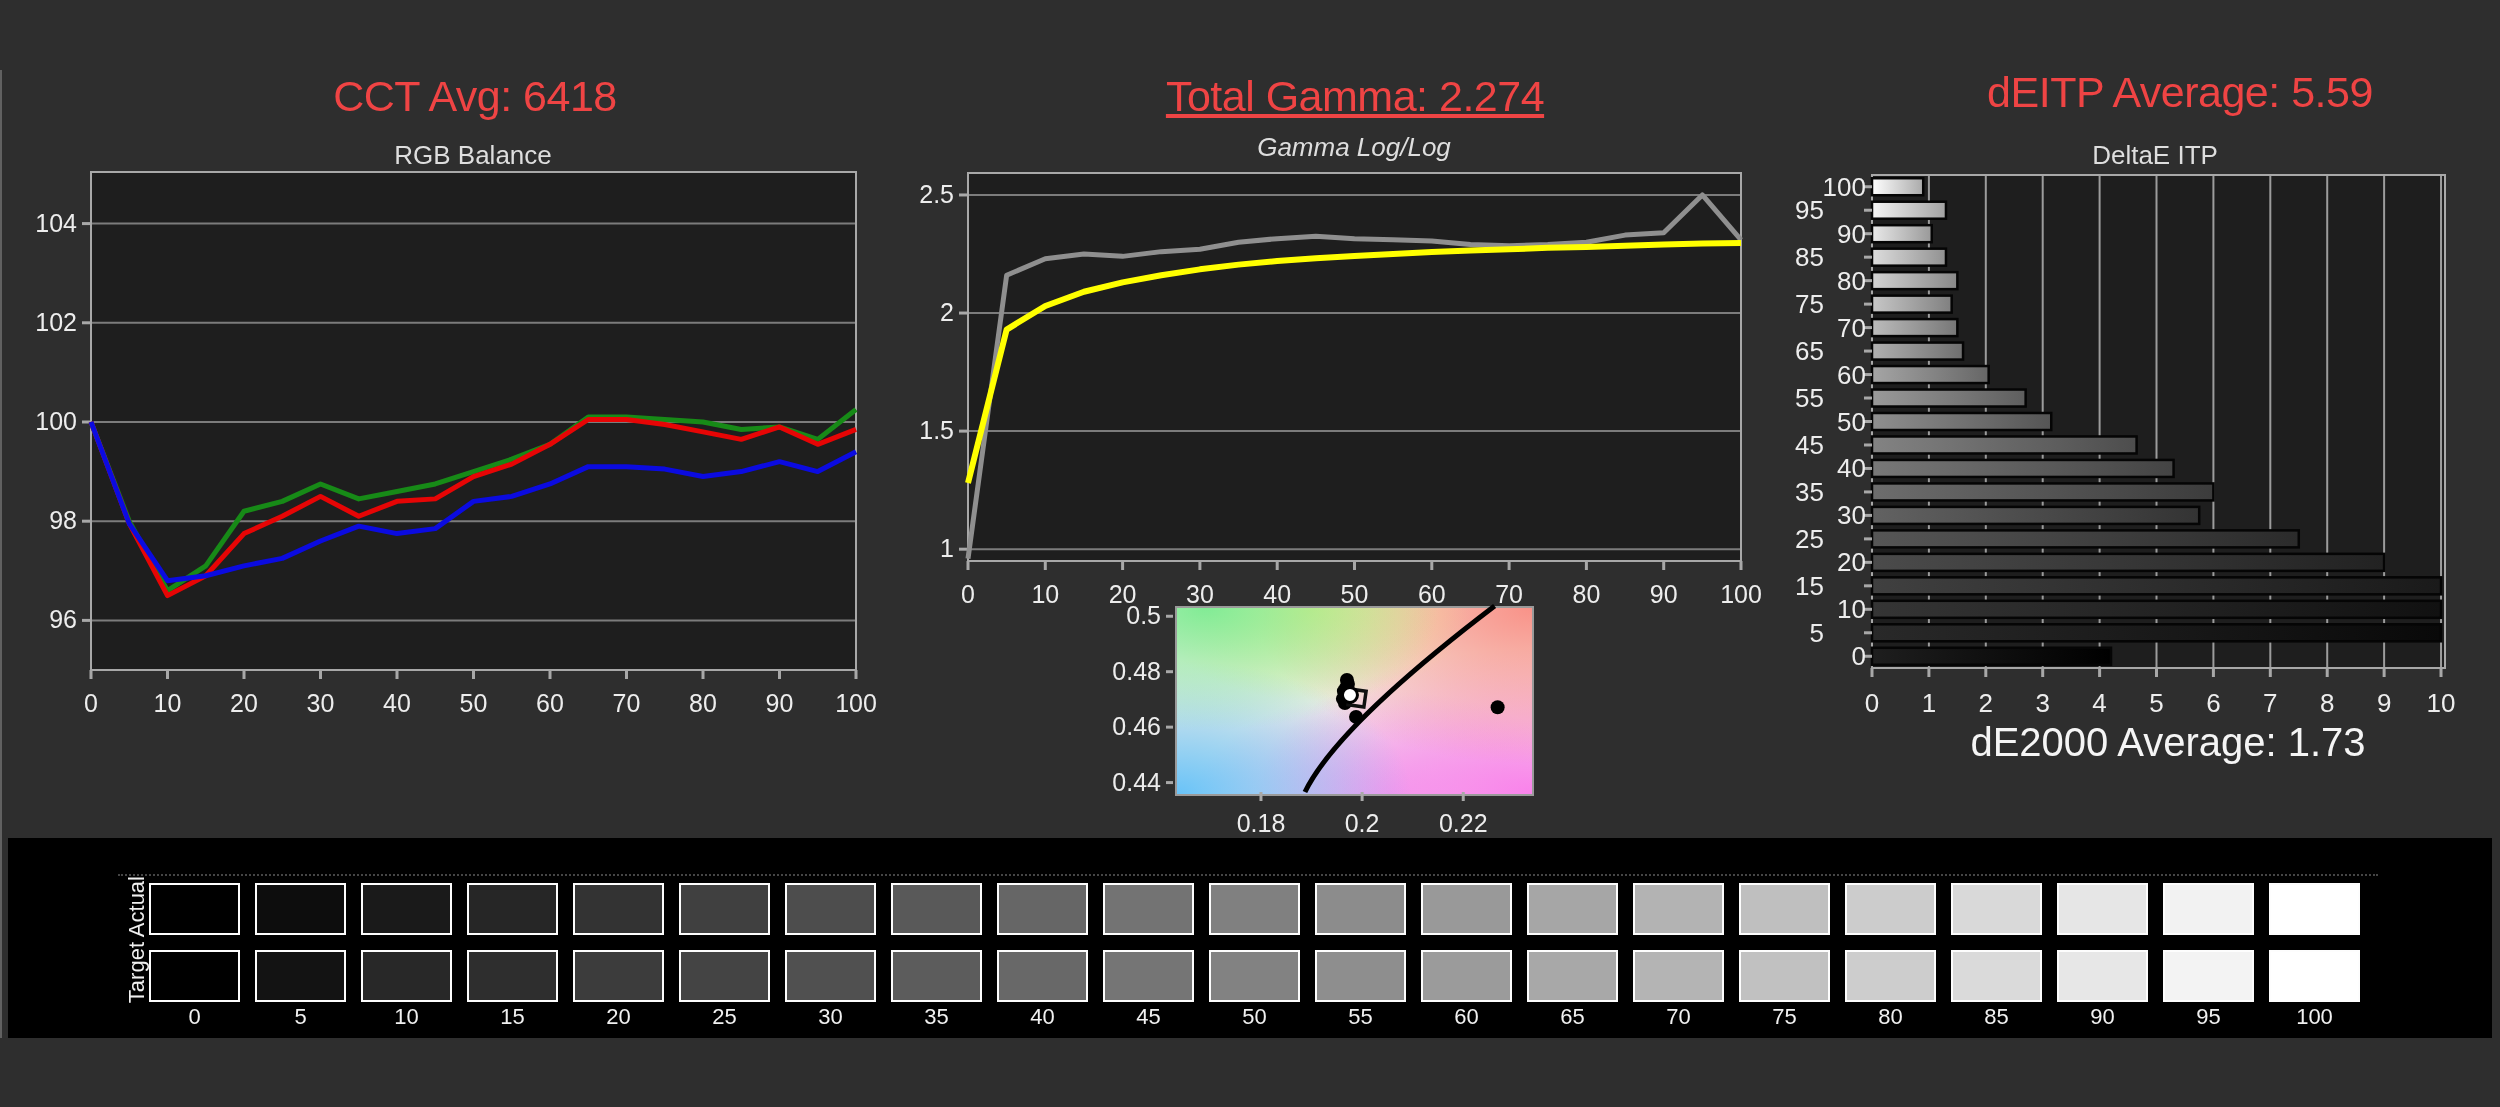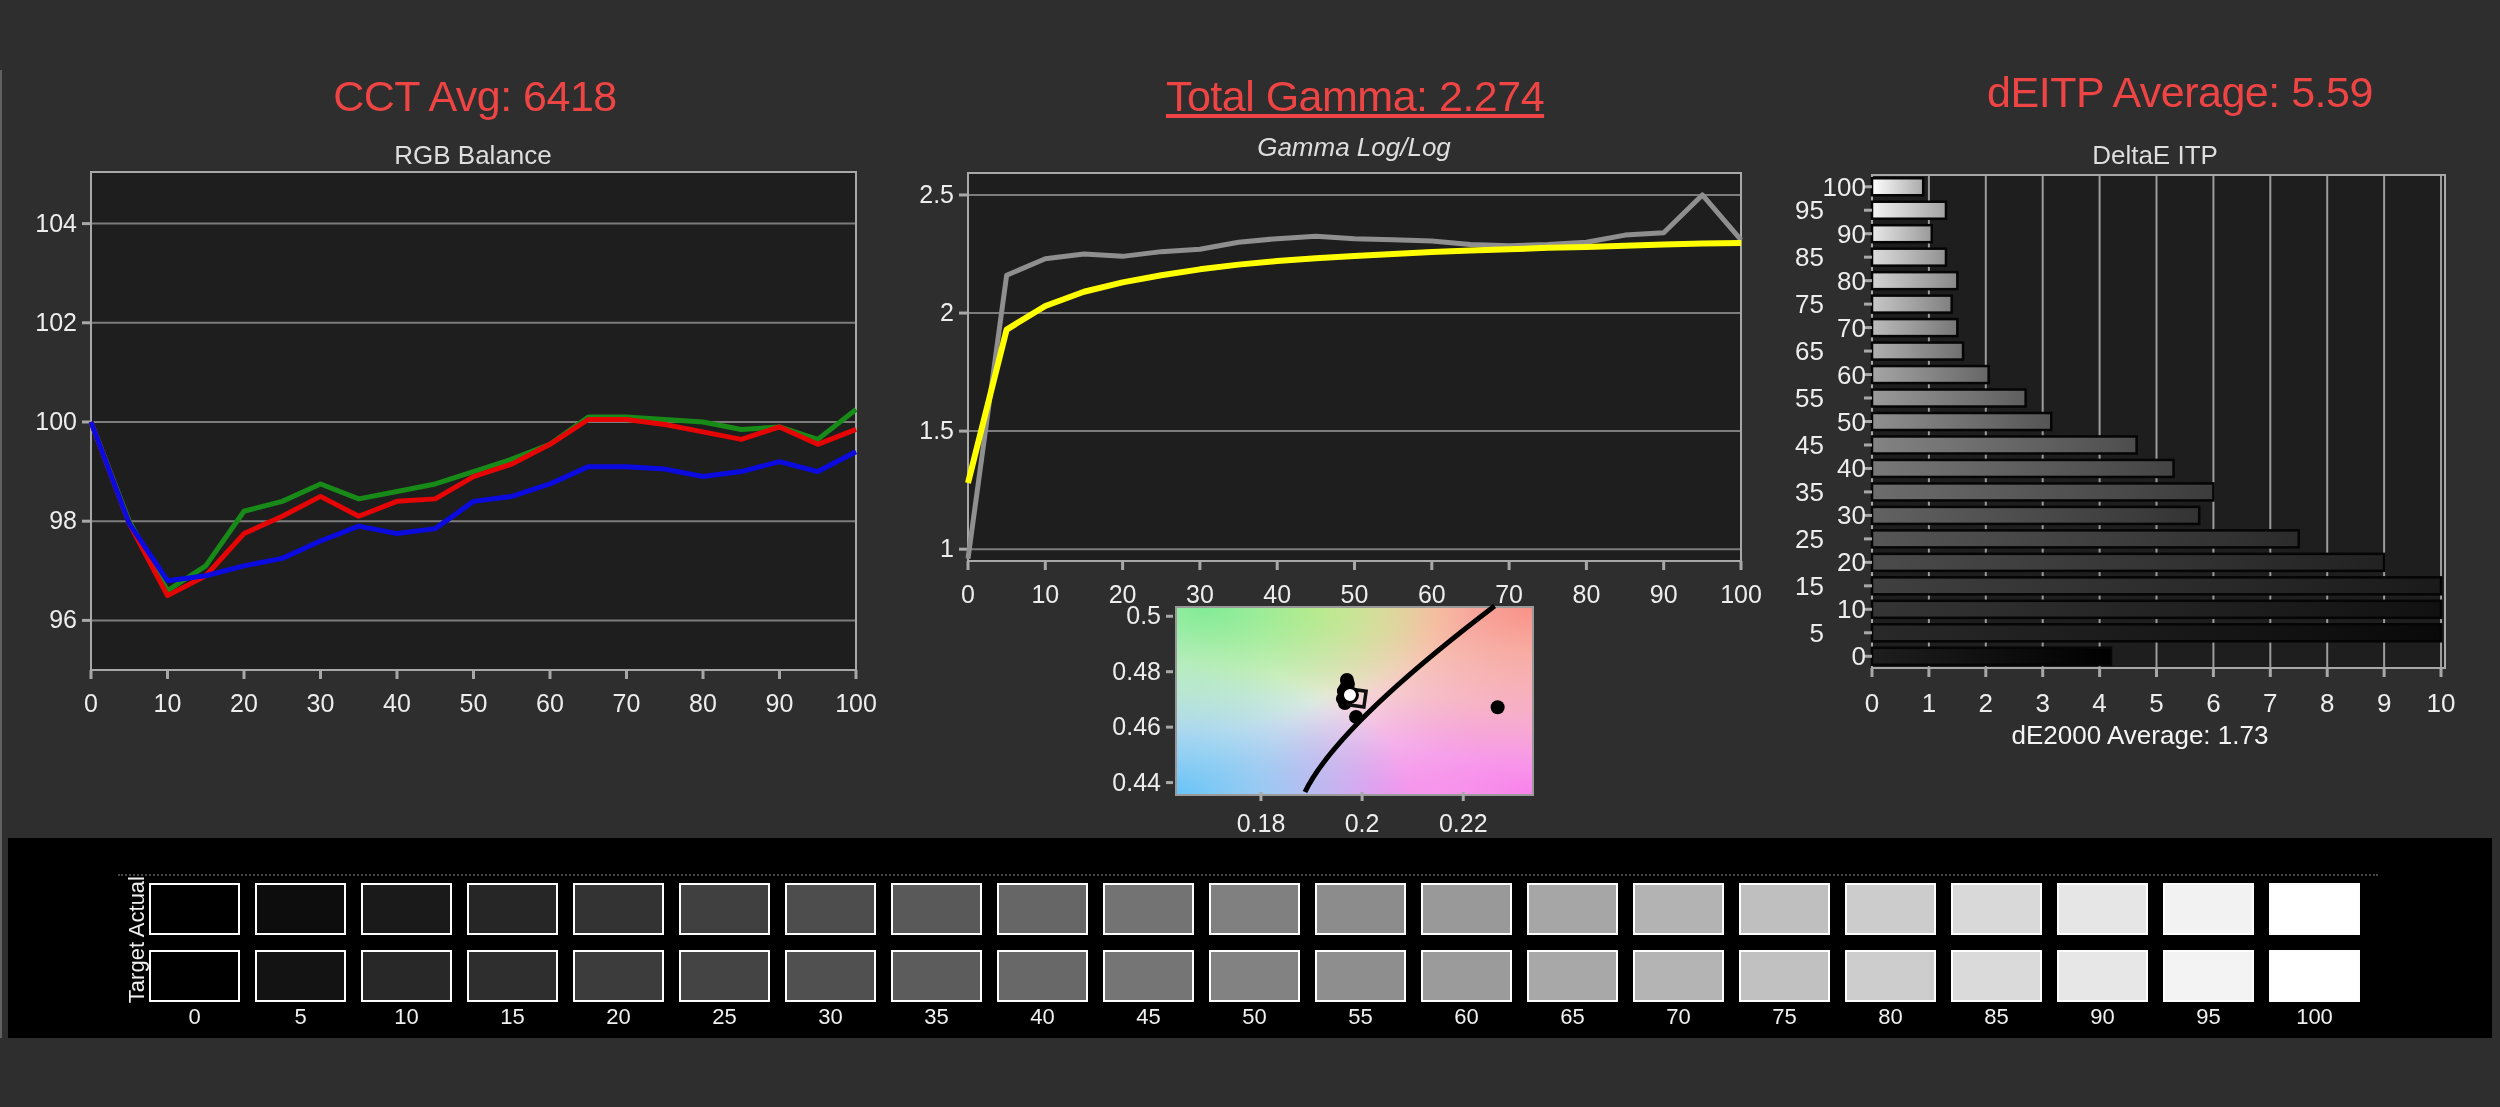--- a/index.html
+++ b/index.html
@@ -3,21 +3,21 @@
 <meta charset="utf-8">
 <style>
   html,body{margin:0;padding:0;background:#2e2e2e;}
   body{font-family:"Liberation Sans",sans-serif;}
   .app{position:relative;width:2500px;height:1107px;background:#2e2e2e;overflow:hidden;}
   .title{position:absolute;transform:translateX(-50%);white-space:nowrap;
          font-size:43px;color:#ef4444;letter-spacing:-0.5px;}
   .subtitle{position:absolute;transform:translateX(-50%);white-space:nowrap;
          font-size:26px;color:#dedede;}
   .de2000{position:absolute;transform:translateX(-50%);white-space:nowrap;
-         font-size:26px;color:#f5f5f5;}
+         font-size:40px;color:#f5f5f5;margin-left:28px;}
   #charts{position:absolute;left:0;top:0;z-index:3;pointer-events:none;}
   #charts text{font-family:"Liberation Sans",sans-serif;fill:#ededed;}
   .cie-bg{position:absolute;z-index:1;border:2px solid #9a9a9a;
     background:
       radial-gradient(120% 120% at 8% 0%,   rgba(110,235,140,.85), rgba(110,235,140,0) 55%),
       radial-gradient(120% 130% at 0% 100%, rgba(90,190,250,.90),  rgba(90,190,250,0) 55%),
       radial-gradient(90% 100% at 38% 0%,   rgba(240,240,120,.75), rgba(240,240,120,0) 50%),
       radial-gradient(130% 140% at 100% 0%, rgba(250,130,120,.85), rgba(250,130,120,0) 60%),
       radial-gradient(130% 130% at 100% 100%,rgba(250,120,235,.90),rgba(250,120,235,0) 60%),
       radial-gradient(100% 100% at 60% 100%,rgba(240,160,240,.80), rgba(240,160,240,0) 55%),

